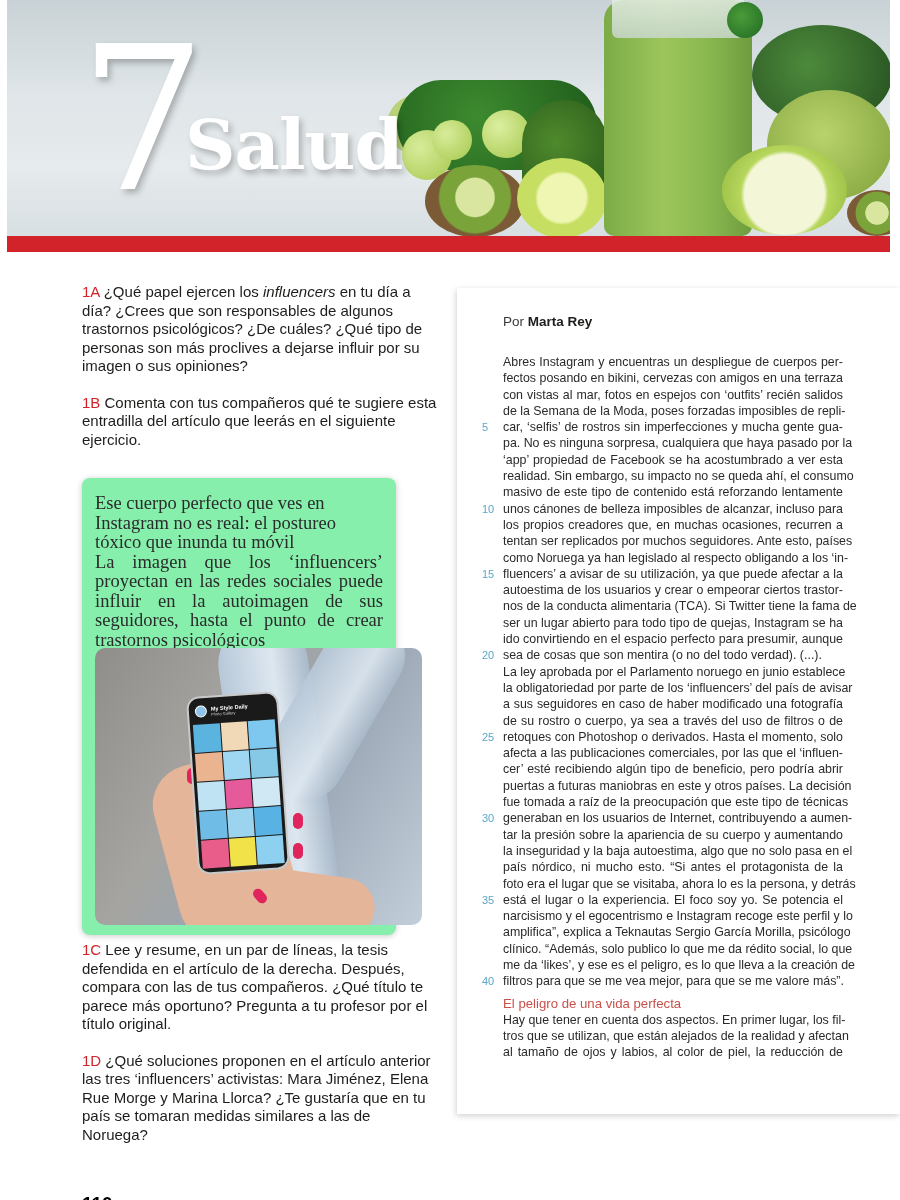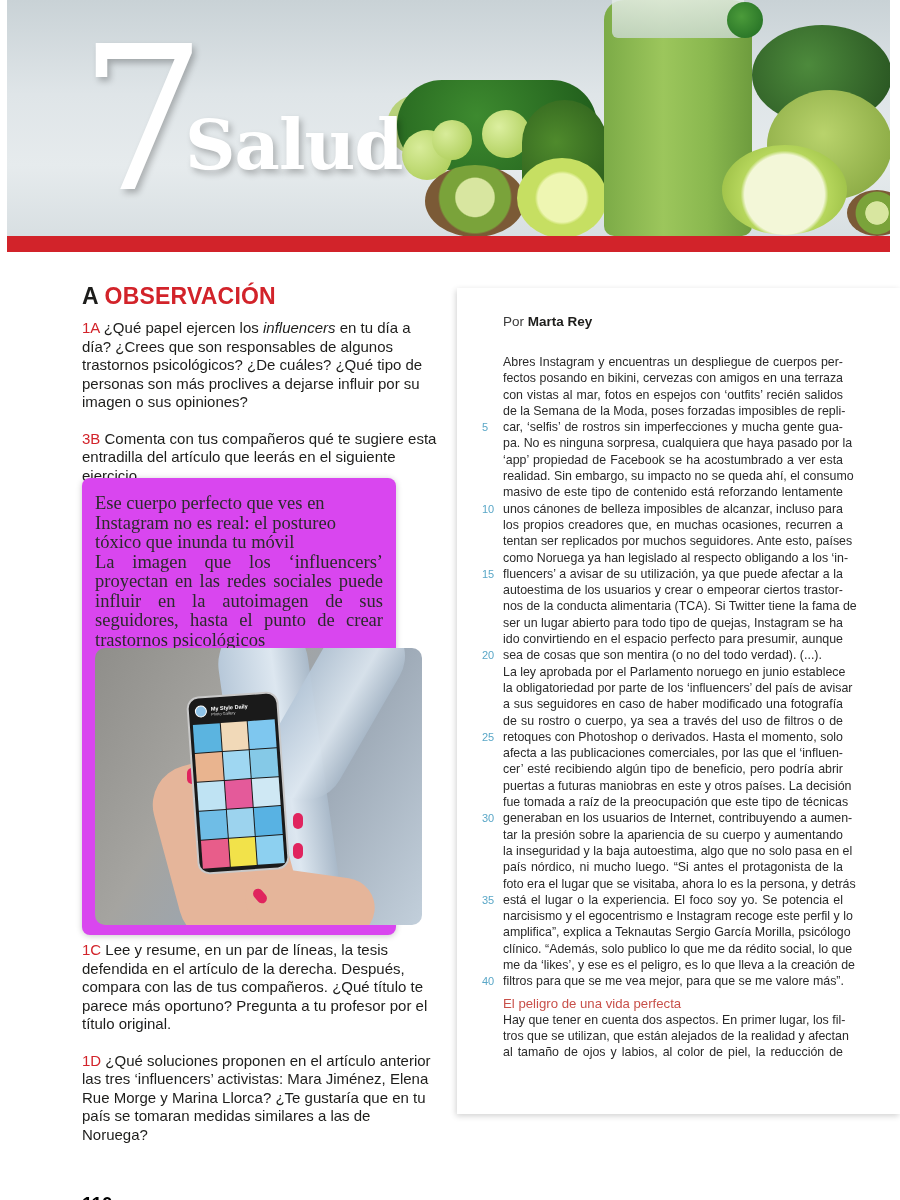--- a/index.html
+++ b/index.html
@@ -30,21 +30,21 @@
   .left { position: absolute; left: 82px; top: 283px; width: 356px; }
   .section-title { font-weight: 700; font-size: 23px; letter-spacing: 0.2px; margin-bottom: 9px; }
   .section-title .letter { color: #1d1d1b; }
   .section-title .word { color: #d2232a; }
   .task { font-size: 15px; line-height: 18.5px; color: #1d1d1b; }
   .task .code { color: #d2232a; }
   .task + .task { margin-top: 18px; }
 
   .quote-card {
     position: absolute; left: 82px; top: 478px; width: 314px; height: 457px;
-    background: #d946ef; border-radius: 8px;
+    background: #86efac; border-radius: 8px;
     box-shadow: 0 1px 6px rgba(0,0,0,0.22);
     padding: 16px 13px 0 13px;
   }
   .quote-card .headline, .quote-card .lead {
     font-family: "Liberation Serif", serif; font-size: 18.5px; line-height: 19.5px; color: #2b2b2b;
   }
   .quote-card .lead { margin-top: 0; text-align: justify; }
   .photo {
     position: absolute; left: 13px; top: 170px; width: 327px; height: 277px; border-radius: 10px; overflow: hidden;
     background: linear-gradient(120deg, #8f8e8a 0%, #a5a4a0 35%, #9aa6b3 60%, #c2cfdb 100%);
@@ -106,30 +106,26 @@
     <div class="veg" style="left:760px;top:90px;width:125px;height:110px;background:radial-gradient(circle at 45% 40%,#b9d36c,#7fa03a);"></div>
     <div class="veg" style="left:715px;top:145px;width:125px;height:90px;background:radial-gradient(circle at 50% 55%,#f3f7d8 0 50%,#b6d65c 55%,#8fb43c);"></div>
     <div class="veg" style="left:840px;top:190px;width:60px;height:46px;background:radial-gradient(circle at 50% 50%,#d8e6a0 0 30%,#7aa33a 32% 55%,#7b5a36 58%);"></div>
   </div>
   <div class="chapter-num">7</div>
   <div class="chapter-title">Salud</div>
 </div>
 <div class="redband"></div>
 
 <div class="left">
-  <div class="section-title">
-    <span class="letter">A</span>
-    <span class="word">OBSERVACIÓN</span>
-  </div>
   <p class="task">
     <span class="code">1A</span>
     <span>¿Qué papel ejercen los </span><em>influencers</em><span> en tu día a día? ¿Crees que son responsables de algunos trastornos psicológicos? ¿De cuáles? ¿Qué tipo de personas son más proclives a dejarse influir por su imagen o sus opiniones?</span>
   </p>
   <p class="task">
-    <span class="code">3B</span>
+    <span class="code">1B</span>
     <span>Comenta con tus compañeros qué te sugiere esta entradilla del artículo que leerás en el siguiente ejercicio.</span>
   </p>
 </div>
 
 <div class="quote-card">
   <p class="headline">Ese cuerpo perfecto que ves en Instagram no es real: el postureo tóxico que inunda tu móvil</p>
   <p class="lead">La imagen que los ‘influencers’ proyectan en las redes sociales puede influir en la autoimagen de sus seguidores, hasta el punto de crear trastornos psicológicos</p>
   <div class="photo">
     <div class="leg" style="left:140px;top:-30px;width:90px;height:330px;transform:rotate(-8deg);"></div>
     <div class="leg" style="left:200px;top:-40px;width:80px;height:200px;transform:rotate(30deg);opacity:.9;"></div>
@@ -211,21 +207,21 @@
         <span class="ln"><span>a sus seguidores en caso de haber modificado una fotografía</span></span>
         <span class="ln"><span>de su rostro o cuerpo, ya sea a través del uso de filtros o de</span></span>
         <span class="ln"><span class="num">25</span><span>retoques con Photoshop o derivados. Hasta el momento, solo</span></span>
         <span class="ln"><span>afecta a las publicaciones comerciales, por las que el ‘influen-</span></span>
         <span class="ln"><span>cer’ esté recibiendo algún tipo de beneficio, pero podría abrir</span></span>
         <span class="ln"><span>puertas a futuras maniobras en este y otros países. La decisión</span></span>
         <span class="ln"><span>fue tomada a raíz de la preocupación que este tipo de técnicas</span></span>
         <span class="ln"><span class="num">30</span><span>generaban en los usuarios de Internet, contribuyendo a aumen-</span></span>
         <span class="ln"><span>tar la presión sobre la apariencia de su cuerpo y aumentando</span></span>
         <span class="ln"><span>la inseguridad y la baja autoestima, algo que no solo pasa en el</span></span>
-        <span class="ln"><span>país nórdico, ni mucho luego. “Si antes el protagonista de la</span></span>
+        <span class="ln"><span>país nórdico, ni mucho esto. “Si antes el protagonista de la</span></span>
         <span class="ln"><span>foto era el lugar que se visitaba, ahora lo es la persona, y detrás</span></span>
         <span class="ln"><span class="num">35</span><span>está el lugar o la experiencia. El foco soy yo. Se potencia el</span></span>
         <span class="ln"><span>narcisismo y el egocentrismo e Instagram recoge este perfil y lo</span></span>
         <span class="ln"><span>amplifica”, explica a Teknautas Sergio García Morilla, psicólogo</span></span>
         <span class="ln"><span>clínico. “Además, solo publico lo que me da rédito social, lo que</span></span>
         <span class="ln"><span>me da ‘likes’, y ese es el peligro, es lo que lleva a la creación de</span></span>
         <span class="ln last"><span class="num">40</span><span>filtros para que se me vea mejor, para que se me valore más”.</span></span>
       </div>
     <span class="subhead">El peligro de una vida perfecta</span>
     <div id="lines2">

